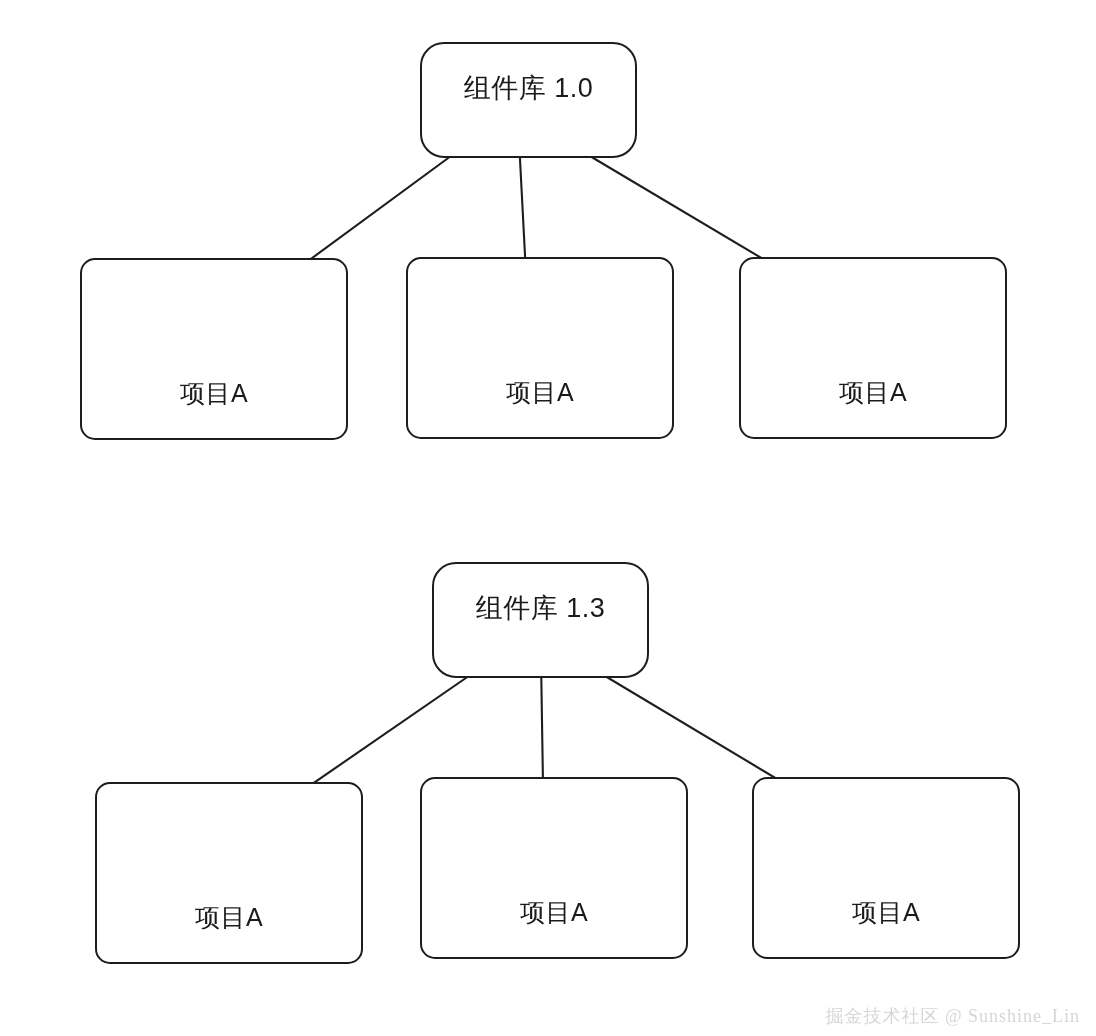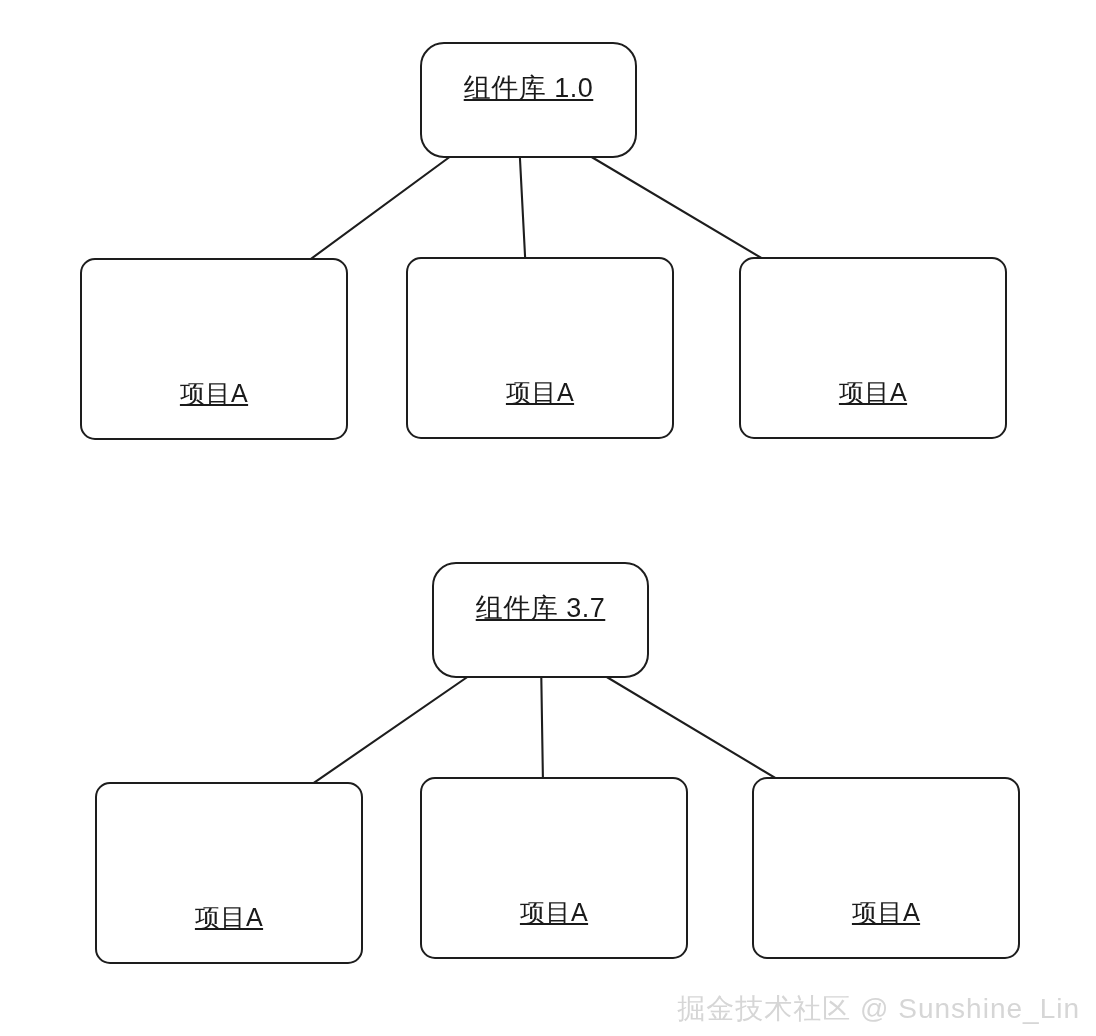--- a/index.html
+++ b/index.html
@@ -30,21 +30,20 @@
   }
   .node.root {
     border-radius: 24px;
   }
   .node-label {
     font-family: "Liberation Sans", "DejaVu Sans", sans-serif;
     color: #1a1a1a;
     white-space: nowrap;
     letter-spacing: 0.5px;
     user-select: none;
-    text-decoration: underline;
   }
   .root .node-label {
     font-size: 27px;
     padding-bottom: 24px;
   }
   .leaf .node-label {
     font-size: 25px;
     position: absolute;
     left: 0;
     right: 0;
@@ -69,22 +68,22 @@
     stroke: #1d1d1d;
     stroke-width: 2.1;
     fill: none;
     stroke-linecap: round;
     stroke-linejoin: round;
   }
   #watermark {
     position: absolute;
     right: 16px;
     bottom: 8px;
-    font-family: Liberation Sans, sans-serif;
-    font-size: 28px;
+    font-family: Liberation Serif, serif;
+    font-size: 18px;
     color: #d6d6d6;
     letter-spacing: 1px;
     white-space: nowrap;
     user-select: none;
   }
 </style>
 </head>
 <body>
 
 <div id="canvas">
@@ -128,21 +127,21 @@
 
   <div class="node leaf" style="left:406px; top:257px; width:268px; height:182px;">
     <span class="node-label">项目A</span>
   </div>
 
   <div class="node leaf" style="left:739px; top:257px; width:268px; height:182px;">
     <span class="node-label">项目A</span>
   </div>
 
   <div class="node root" style="left:432px; top:562px; width:217px; height:116px;">
-    <span class="node-label">组件库 3.7</span>
+    <span class="node-label">组件库 1.3</span>
   </div>
 
   <div class="node leaf" style="left:95px; top:782px; width:268px; height:182px;">
     <span class="node-label">项目A</span>
   </div>
 
   <div class="node leaf" style="left:420px; top:777px; width:268px; height:182px;">
     <span class="node-label">项目A</span>
   </div>
 

